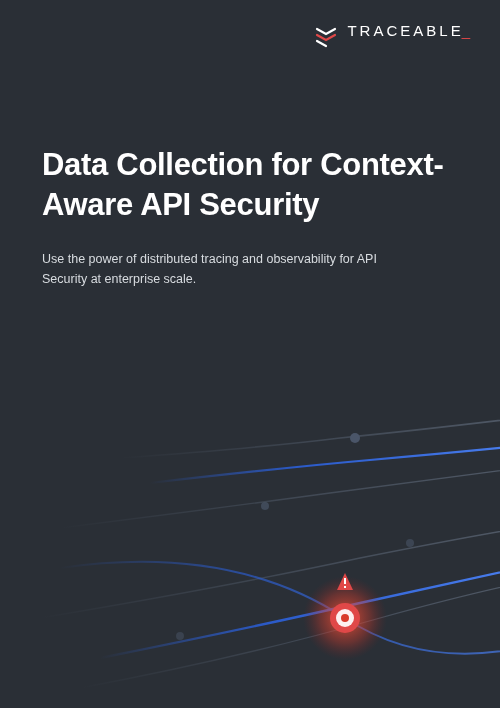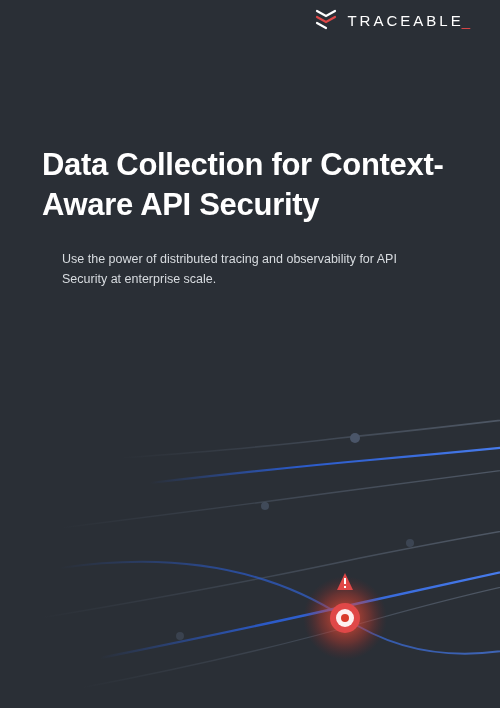--- a/index.html
+++ b/index.html
@@ -6,24 +6,24 @@
     body {
       width: 500px;
       height: 708px;
       background: #2a2f36;
       font-family: -apple-system, BlinkMacSystemFont, 'Segoe UI', Arial, sans-serif;
       overflow: hidden;
       position: relative;
     }
     .logo-area {
       position: absolute;
-      top: 4px;
+      top: 22px;
       right: 30px;
       display: flex;
-      align-items: flex-end;
+      align-items: flex-start;
       gap: 8px;
     }
     .logo-mark svg { display: block; }
     .logo-text {
       color: #ffffff;
       font-size: 15px;
       letter-spacing: 3px;
       font-weight: 500;
     }
     .logo-underscore {
@@ -45,21 +45,20 @@
       line-height: 1.28;
       letter-spacing: -0.3px;
       margin-bottom: 26px;
     }
     .subtitle {
       color: #d8dce0;
       font-size: 12.5px;
       line-height: 1.55;
       font-weight: 400;
       max-width: 360px;
-      margin-left: 20px;
     }
     .graphic {
       position: absolute;
       bottom: 0;
       right: 0;
       width: 500px;
       height: 340px;
       pointer-events: none;
     }
   </style>

